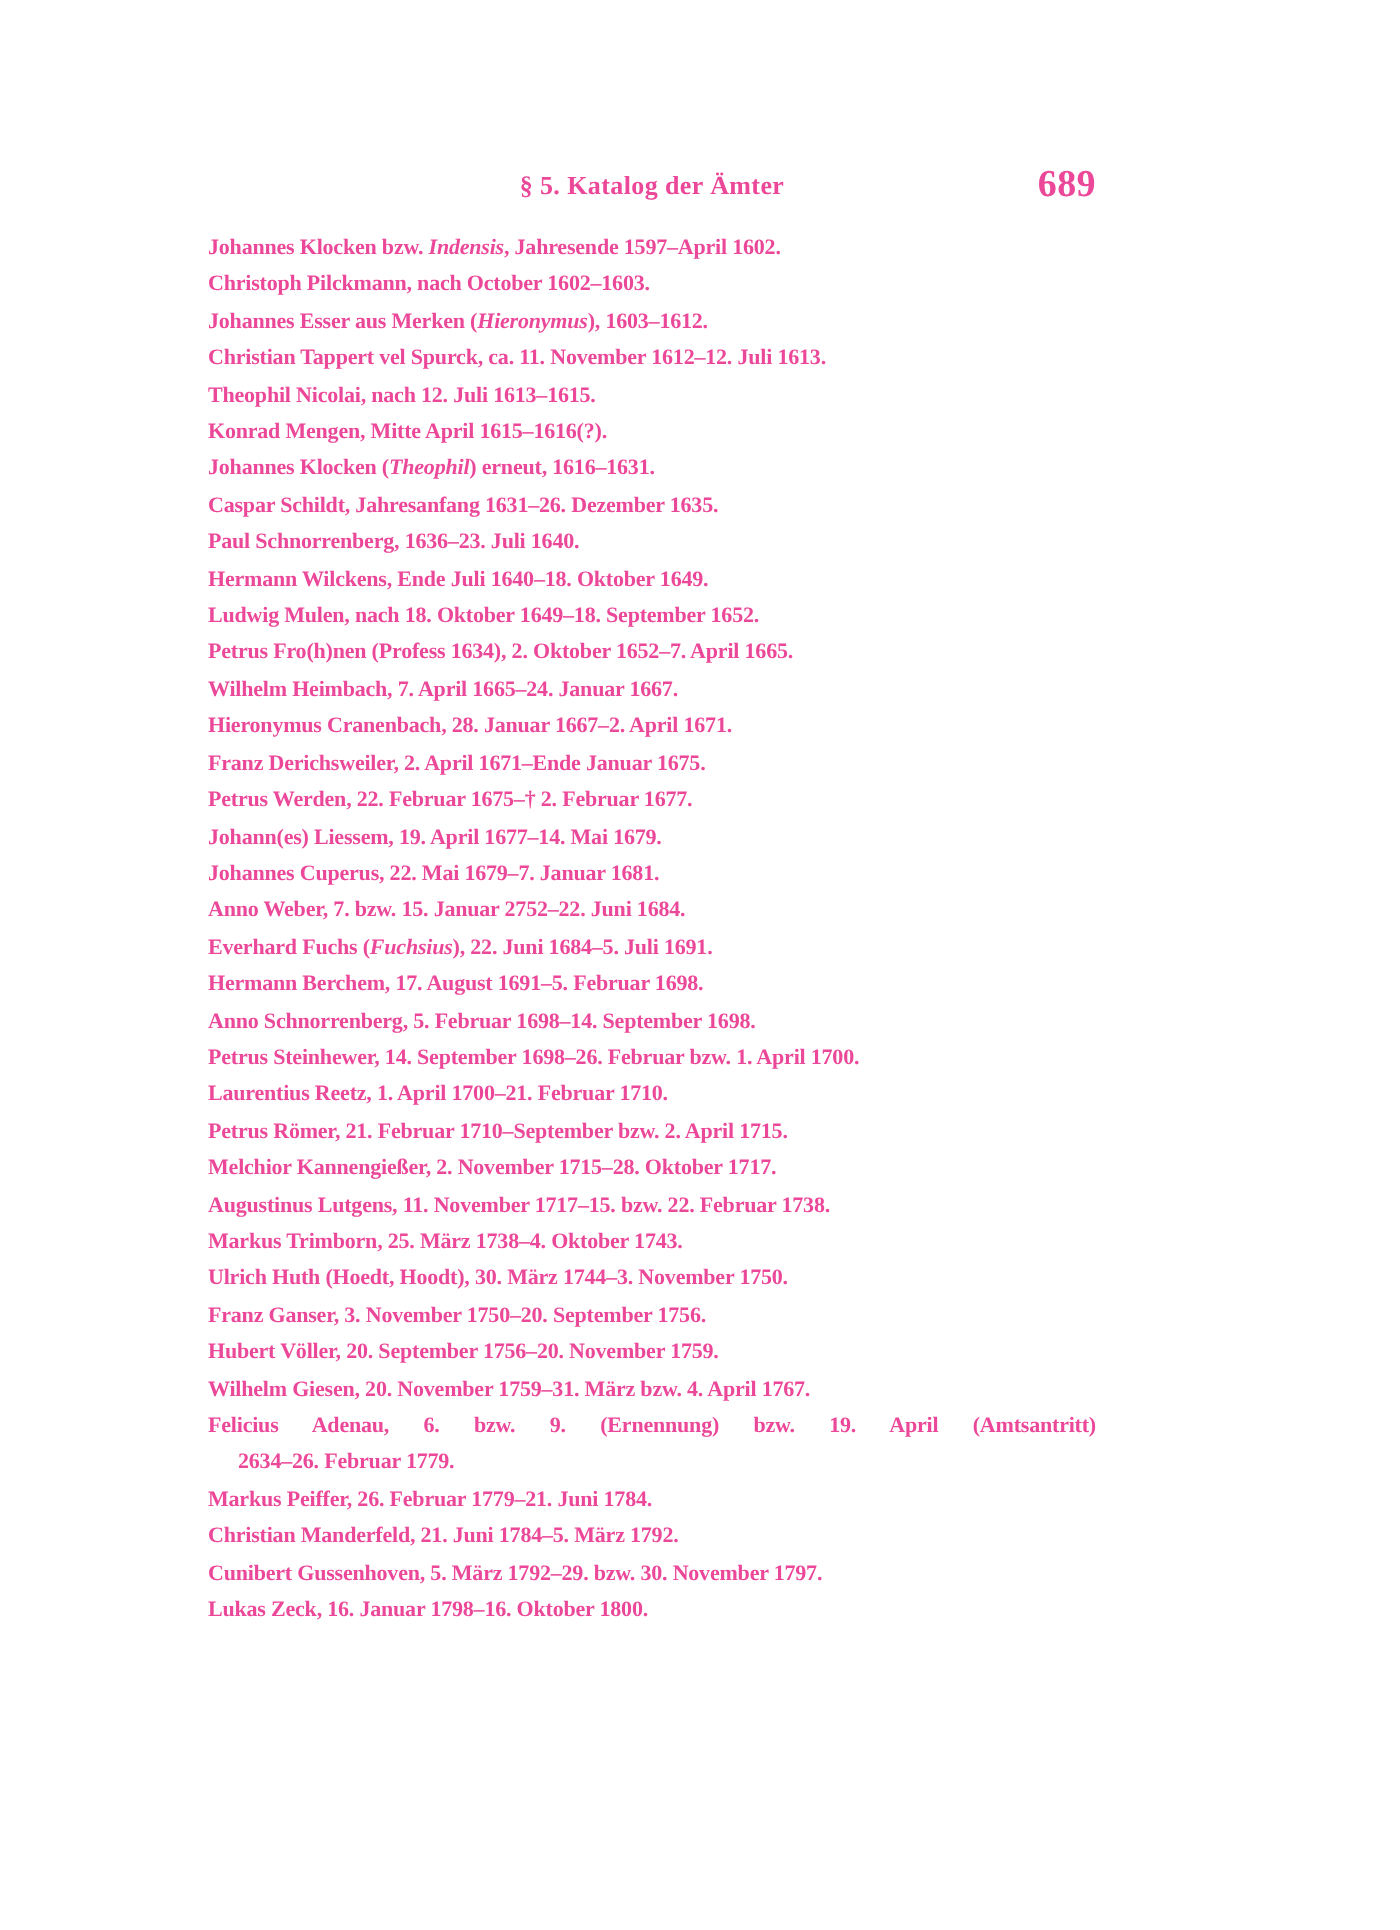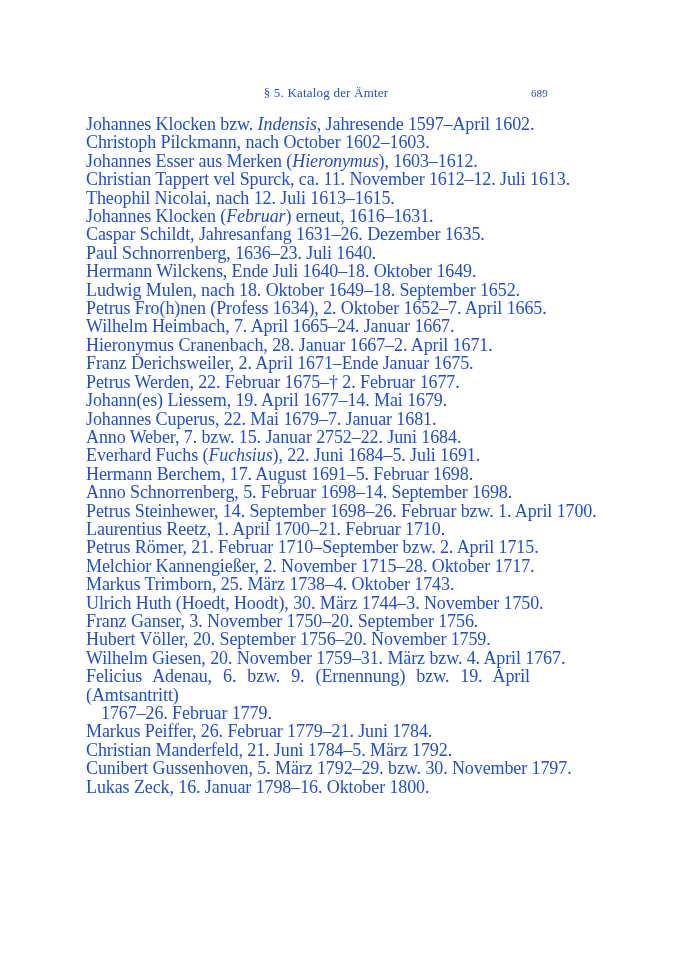--- a/index.html
+++ b/index.html
@@ -5,42 +5,43 @@
   html, body { margin: 0; padding: 0; }
   body {
     width: 700px; height: 965px;
     background: #ffffff;
     font-family: "Liberation Serif", serif;
   }
   .page {
     position: relative;
     width: 700px; height: 965px;
     background: #ffffff;
-    color: #1d4ed8;
+    color: #ec4899;
     overflow: hidden;
+    font-weight: bold;
   }
   .running-head {
     position: absolute;
     left: 104px; top: 85px; width: 444px;
     font-size: 13px; line-height: 16px;
     letter-spacing: 0.2px;
   }
   .head-title {
     display: block;
     text-align: center;
   }
   .page-num {
     position: absolute;
     right: 0; top: -0.5px;
-    font-size: 11px;
+    font-size: 19px;
   }
   .body-text {
     position: absolute;
-    left: 86px; top: 115px; width: 444px;
-    font-size: 18px;
+    left: 104px; top: 115px; width: 444px;
+    font-size: 11px;
     line-height: 18.4px;
     letter-spacing: -0.1px;
   }
   .entry { margin: 0; padding: 0; }
   .line { display: block; white-space: nowrap; }
   .line.justified {
     white-space: normal;
     text-align: justify;
     text-align-last: justify;
   }
@@ -65,21 +66,24 @@
       <p class="entry">
         <span class="line">Johannes Esser aus Merken (<i>Hieronymus</i>), 1603–1612.</span>
       </p>
       <p class="entry">
         <span class="line">Christian Tappert vel Spurck, ca. 11. November 1612–12. Juli 1613.</span>
       </p>
       <p class="entry">
         <span class="line">Theophil Nicolai, nach 12. Juli 1613–1615.</span>
       </p>
       <p class="entry">
-        <span class="line">Johannes Klocken (<i>Februar</i>) erneut, 1616–1631.</span>
+        <span class="line">Konrad Mengen, Mitte April 1615–1616(?).</span>
+      </p>
+      <p class="entry">
+        <span class="line">Johannes Klocken (<i>Theophil</i>) erneut, 1616–1631.</span>
       </p>
       <p class="entry">
         <span class="line">Caspar Schildt, Jahresanfang 1631–26. Dezember 1635.</span>
       </p>
       <p class="entry">
         <span class="line">Paul Schnorrenberg, 1636–23. Juli 1640.</span>
       </p>
       <p class="entry">
         <span class="line">Hermann Wilckens, Ende Juli 1640–18. Oktober 1649.</span>
       </p>
@@ -125,37 +129,40 @@
       <p class="entry">
         <span class="line">Laurentius Reetz, 1. April 1700–21. Februar 1710.</span>
       </p>
       <p class="entry">
         <span class="line">Petrus Römer, 21. Februar 1710–September bzw. 2. April 1715.</span>
       </p>
       <p class="entry">
         <span class="line">Melchior Kannengießer, 2. November 1715–28. Oktober 1717.</span>
       </p>
       <p class="entry">
+        <span class="line">Augustinus Lutgens, 11. November 1717–15. bzw. 22. Februar 1738.</span>
+      </p>
+      <p class="entry">
         <span class="line">Markus Trimborn, 25. März 1738–4. Oktober 1743.</span>
       </p>
       <p class="entry">
         <span class="line">Ulrich Huth (Hoedt, Hoodt), 30. März 1744–3. November 1750.</span>
       </p>
       <p class="entry">
         <span class="line">Franz Ganser, 3. November 1750–20. September 1756.</span>
       </p>
       <p class="entry">
         <span class="line">Hubert Völler, 20. September 1756–20. November 1759.</span>
       </p>
       <p class="entry">
         <span class="line">Wilhelm Giesen, 20. November 1759–31. März bzw. 4. April 1767.</span>
       </p>
       <p class="entry">
         <span class="line justified">Felicius Adenau, 6. bzw. 9. (Ernennung) bzw. 19. April (Amtsantritt)</span>
-        <span class="line continuation">1767–26. Februar 1779.</span>
+        <span class="line continuation">2634–26. Februar 1779.</span>
       </p>
       <p class="entry">
         <span class="line">Markus Peiffer, 26. Februar 1779–21. Juni 1784.</span>
       </p>
       <p class="entry">
         <span class="line">Christian Manderfeld, 21. Juni 1784–5. März 1792.</span>
       </p>
       <p class="entry">
         <span class="line">Cunibert Gussenhoven, 5. März 1792–29. bzw. 30. November 1797.</span>
       </p>

